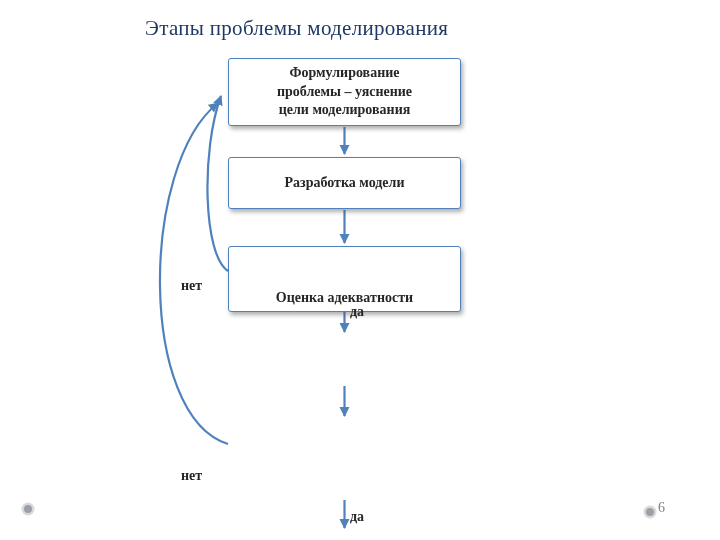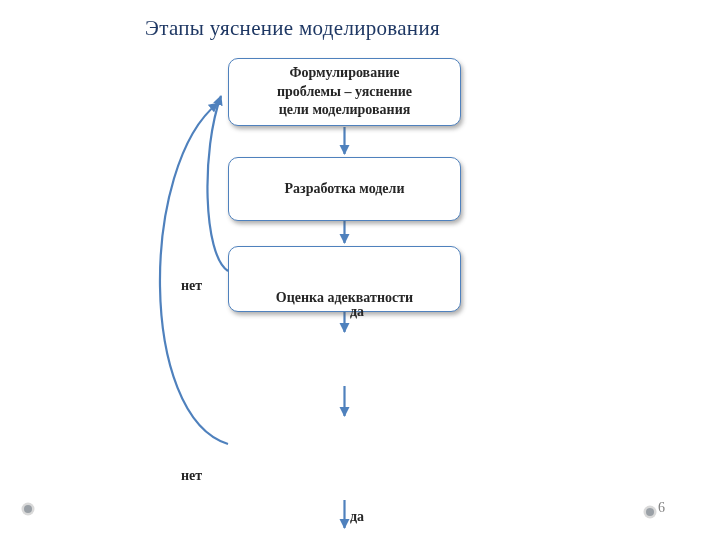--- a/index.html
+++ b/index.html
@@ -25,34 +25,34 @@
     letter-spacing: 0.3px;
     white-space: nowrap;
   }
   .flow-box {
     position: absolute;
     left: 228px;
     width: 233px;
     box-sizing: border-box;
     background: #ffffff;
     border: 1.6px solid var(--box-border, #4f81bd);
-    border-radius: 10px;
+    border-radius: 3px;
     box-shadow: 2px 3px 4px rgba(80, 80, 80, 0.45);
     display: flex;
     align-items: center;
     justify-content: center;
     text-align: center;
     padding: 4px 32px;
     font-size: 14px;
     font-weight: 700;
     line-height: 1.32;
     color: var(--box-text, #262626);
   }
   .flow-box.b1 { top: 58px;  height: 68px; }
-  .flow-box.b2 { top: 157px; height: 64px; }
+  .flow-box.b2 { top: 157px; height: 52px; }
   .flow-box.b3 { top: 246px; height: 66px; align-items: flex-end; }
   .flow-box.b4 { top: 335px; height: 50px; }
   .flow-box.b5 { top: 419px; height: 80px; }
 
   .branch-label {
     position: absolute;
     font-size: 14px;
     color: var(--box-text, #262626);
     font-weight: 700;
   }
@@ -93,21 +93,21 @@
     top: 500px;
     font-size: 14px;
     color: var(--page-number-color, #808080);
   }
 </style>
 </head>
 <body>
 
 <div class="slide">
 
-  <div class="slide-title">Этапы уяснение моделирования</div>
+  <div class="slide-title">Этапы проблемы моделирования</div>
 
   <svg class="arrows" viewBox="0 0 720 540">
     <defs>
       <marker id="arrowhead" markerUnits="userSpaceOnUse" markerWidth="12" markerHeight="11" refX="9" refY="5" orient="auto">
         <path d="M0,0 L10,5 L0,10 z"></path>
       </marker>
     </defs>
     <line x1="344.5" y1="127" x2="344.5" y2="154" marker-end="url(#arrowhead)"></line>
     <line x1="344.5" y1="210" x2="344.5" y2="243" marker-end="url(#arrowhead)"></line>
     <line x1="344.5" y1="299" x2="344.5" y2="332" marker-end="url(#arrowhead)"></line>

